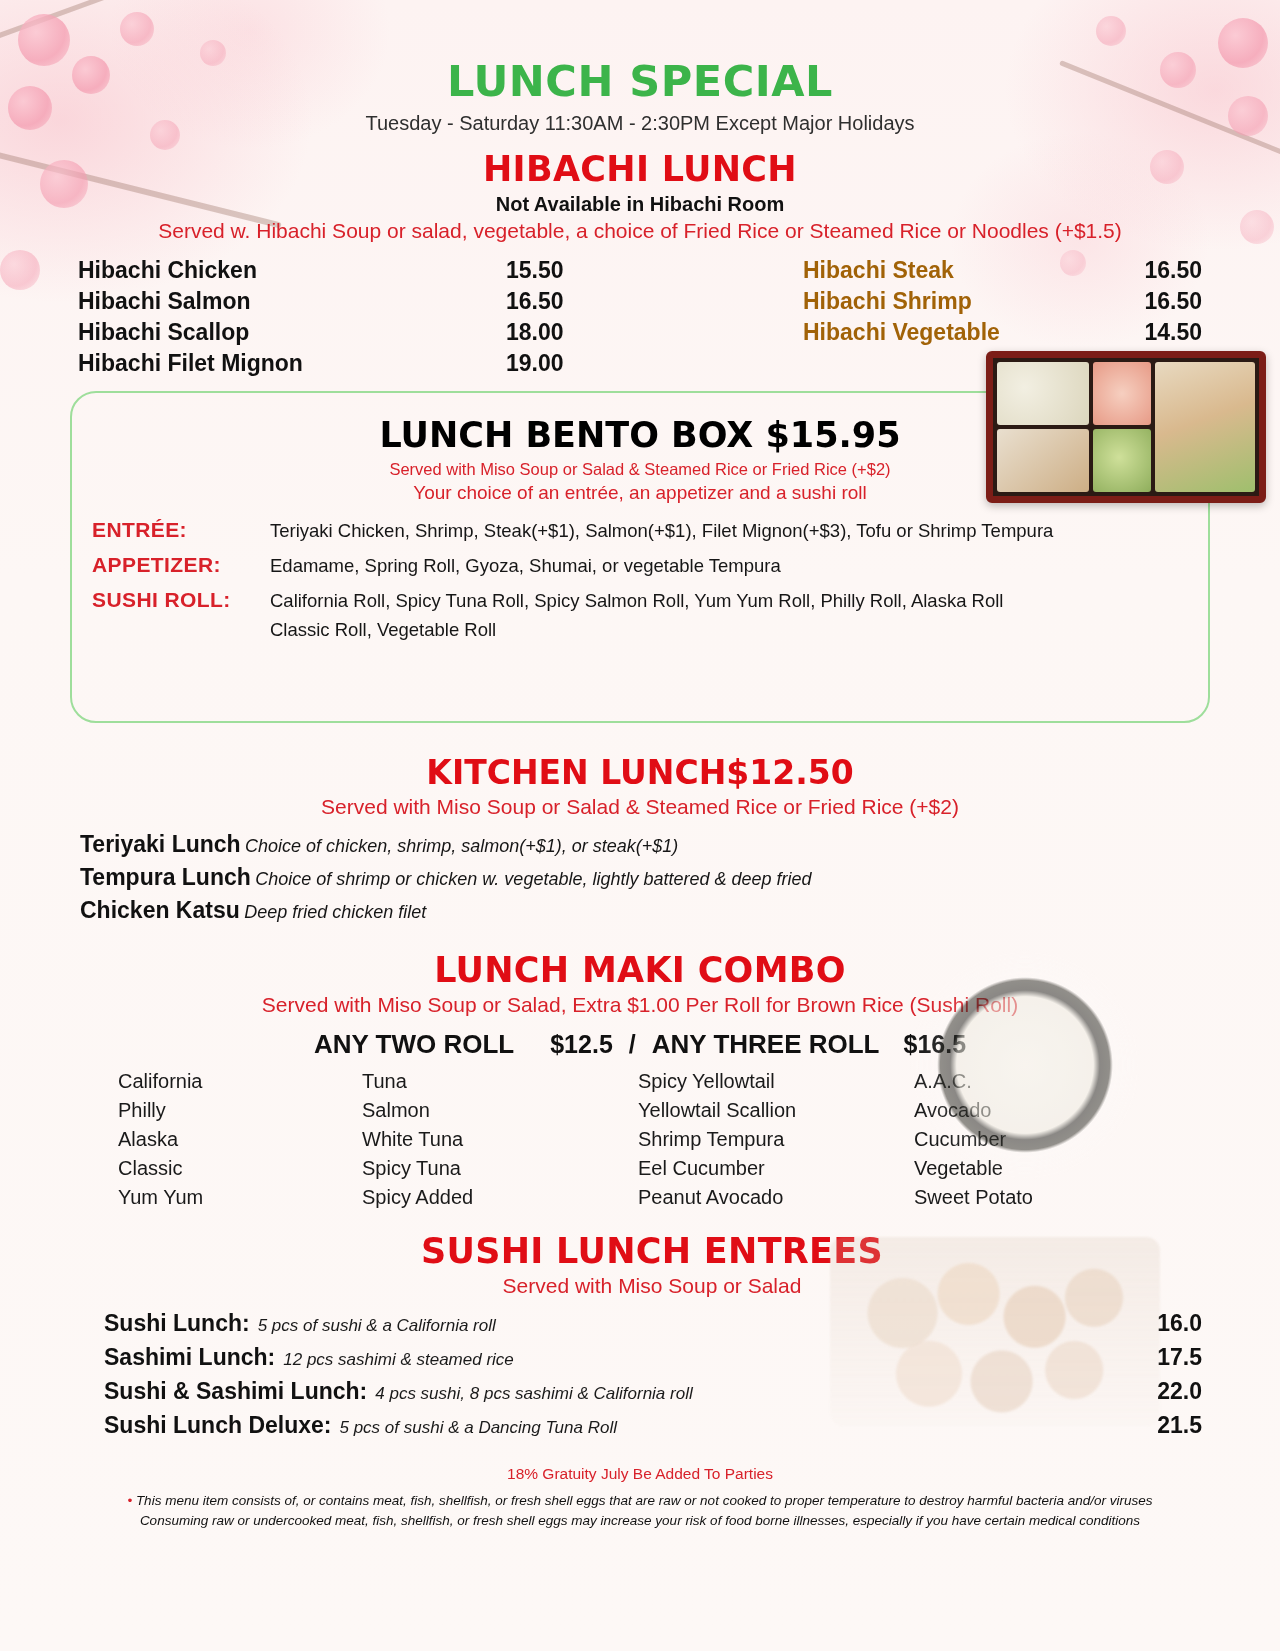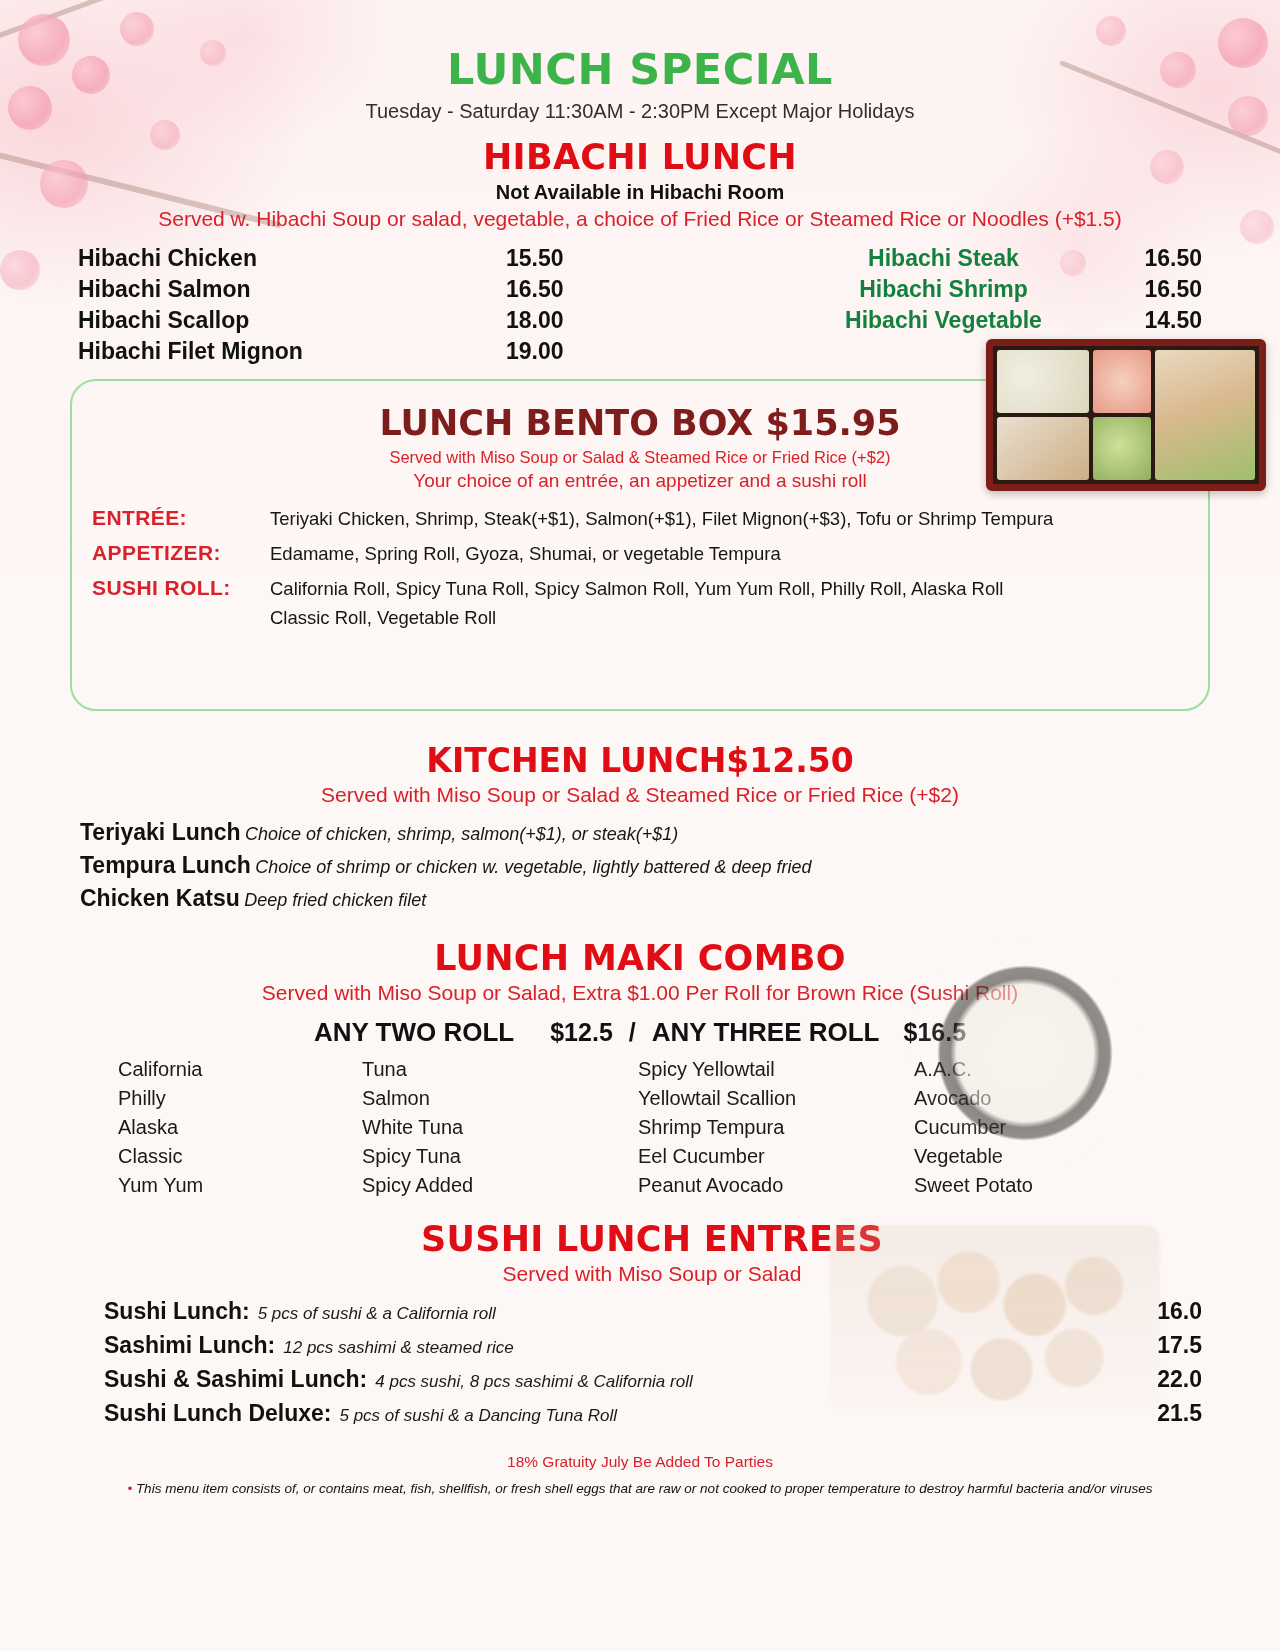--- a/index.html
+++ b/index.html
@@ -38,21 +38,21 @@
     transform-origin: left center;
   }
   .content {
     position: relative;
     width: 1280px;
     height: 1651px;
   }
 
   h1.title {
     margin: 0;
-    padding-top: 44px;
+    padding-top: 56px;
     font-size: 43px;
     letter-spacing: 0.5px;
     font-weight: bold;
     color: #3cb44a;
     text-align: center;
     font-family: "DejaVu Sans", sans-serif;
   }
   .subtitle {
     text-align: center;
     font-size: 20px;
@@ -99,23 +99,22 @@
   .hprice {
     font-size: 23px;
     font-weight: bold;
     color: #111;
     text-align: left;
     padding-left: 8px;
   }
   .hname2 {
     font-size: 23px;
     font-weight: bold;
-    color: #15803d;
+    color: #a16207;
     padding-left: 12px;
-    text-align: center;
   }
   .hprice2 {
     font-size: 23px;
     font-weight: bold;
     color: #111;
     text-align: right;
   }
 
   
   .bento {
@@ -124,21 +123,21 @@
     border: 2.5px solid #9ede9b;
     border-radius: 26px;
     padding: 16px 20px 22px 20px;
     min-height: 290px;
   }
   .bento h2 {
     margin: 6px 0 0 0;
     text-align: center;
     font-size: 35px;
     font-weight: bold;
-    color: #7f1d1d;
+    color: #000000;
     font-family: "DejaVu Sans", sans-serif;
   }
   .bento .note {
     text-align: center;
     font-size: 16.5px;
     color: #d8212a;
     margin-top: 5px;
   }
   .bento .note2 {
     text-align: center;
@@ -526,15 +525,16 @@
         <span class="sle-desc">5 pcs of sushi &amp; a Dancing Tuna Roll</span>
         <span class="sle-price">21.5</span>
       </div>
     </div>
   </div>
 
   <div class="gratuity">18% Gratuity July Be Added To Parties</div>
   <div class="disclaimer">
     <span class="dot">•</span>
     <span>This menu item consists of, or contains meat, fish, shellfish, or fresh shell eggs that are raw or not cooked to proper temperature to destroy harmful bacteria and/or viruses</span><br>
+    <span>Consuming raw or undercooked meat, fish, shellfish, or fresh shell eggs may increase your risk of food borne illnesses, especially if you have certain medical conditions</span>
   </div>
 
 </div>
 
 </body></html>

